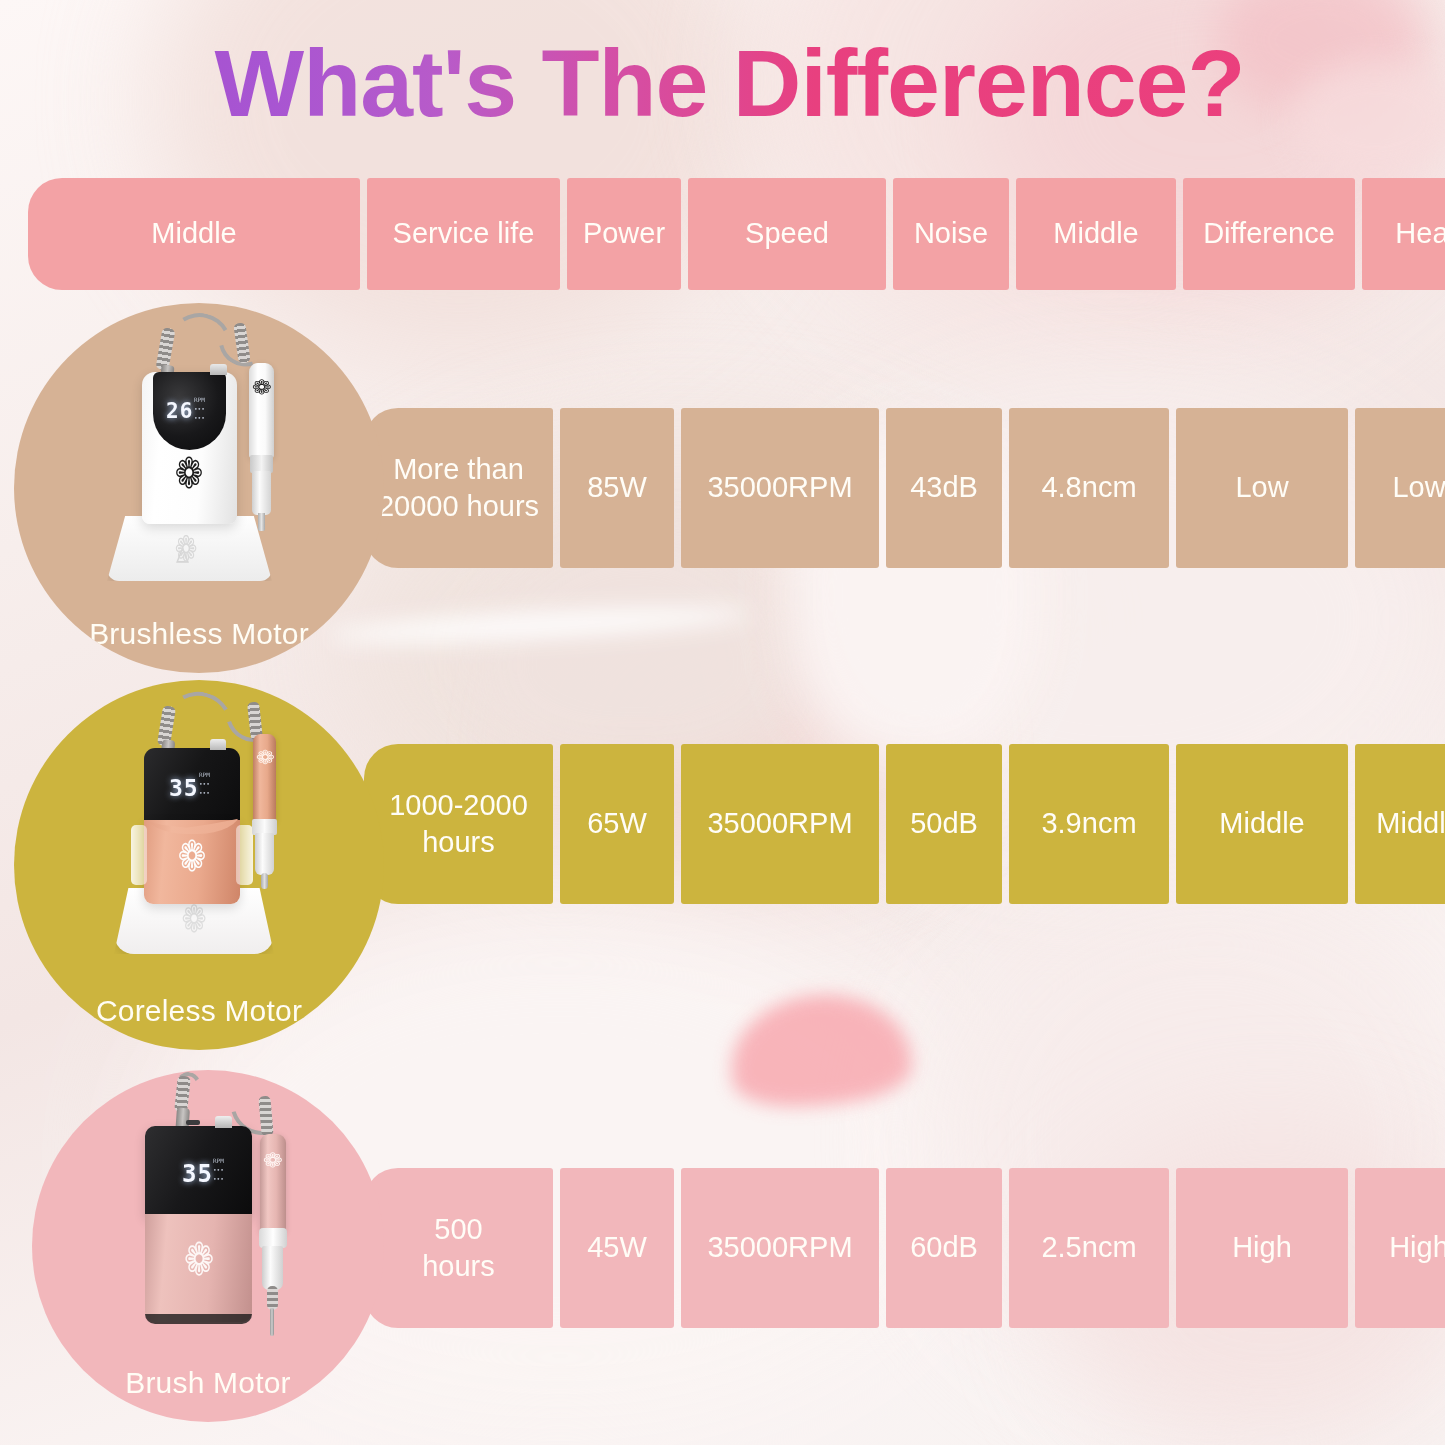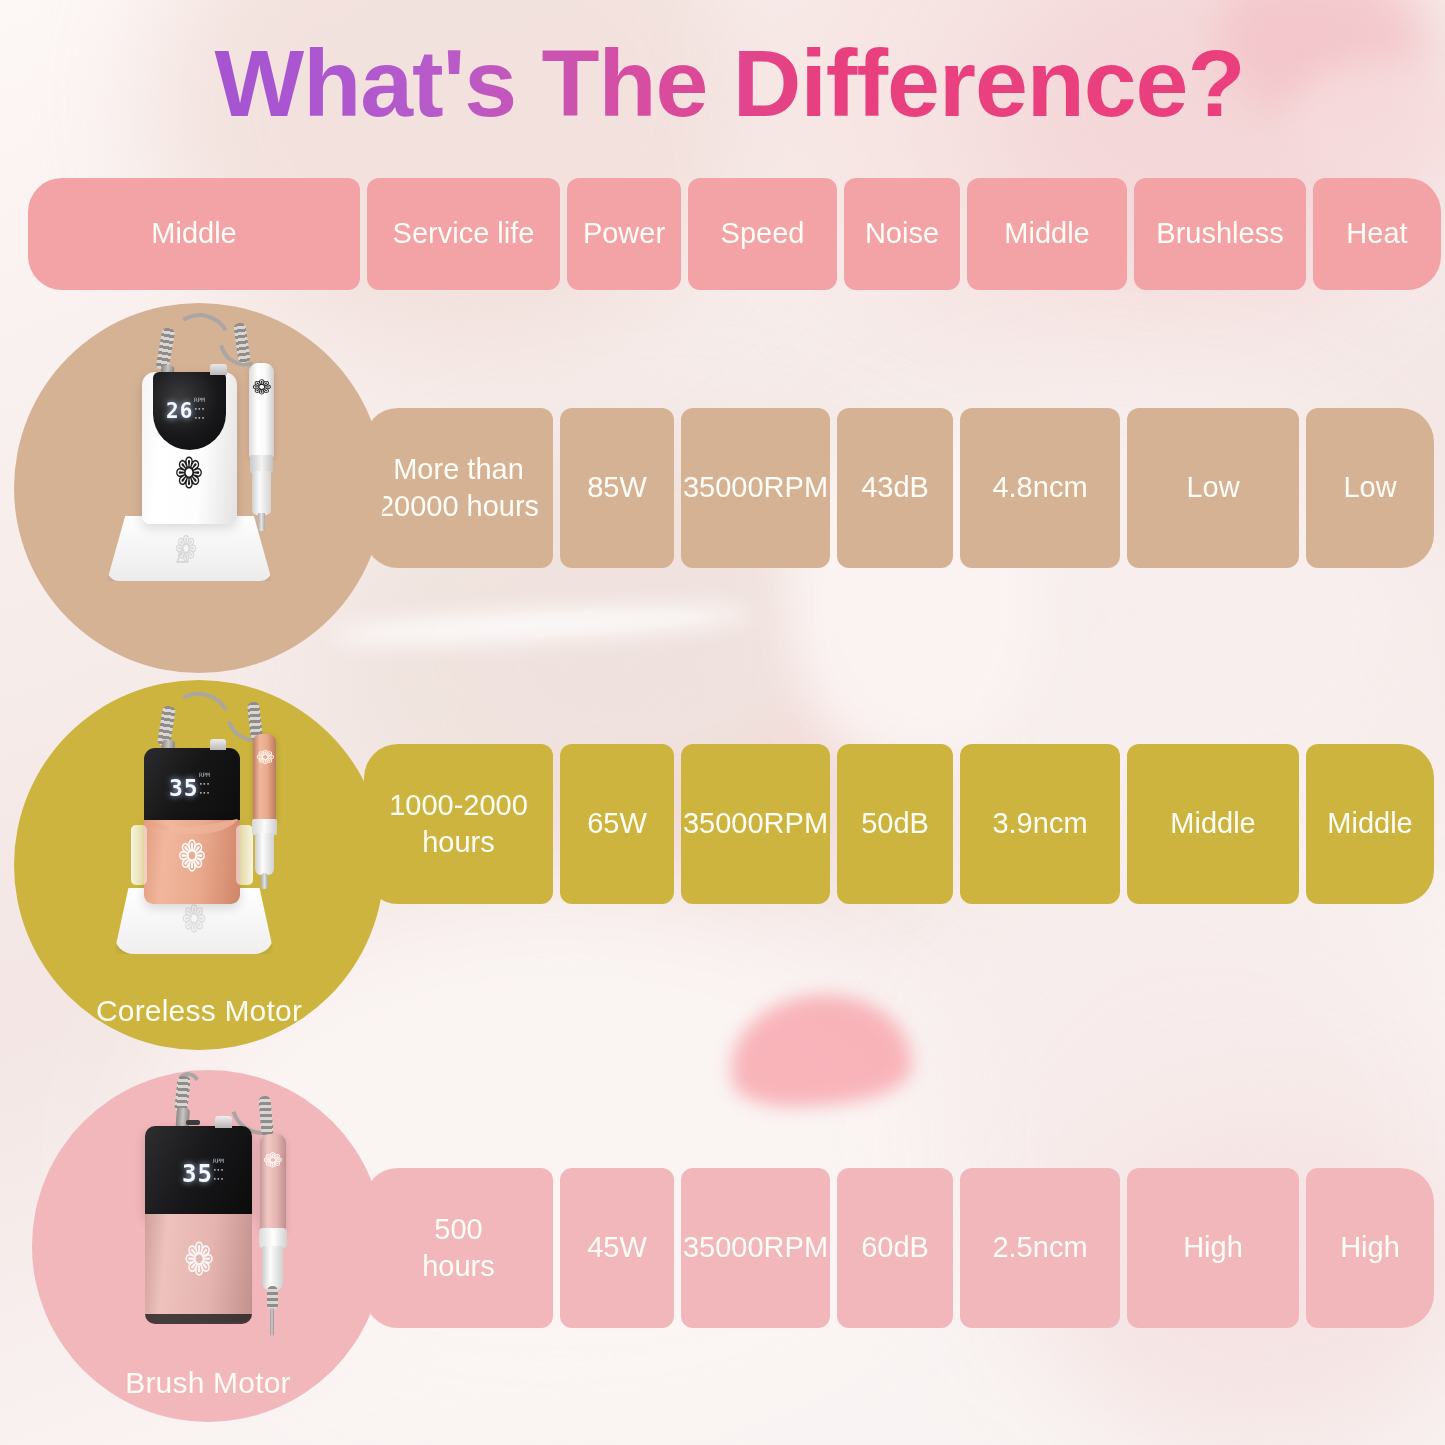--- a/index.html
+++ b/index.html
@@ -134,21 +134,21 @@
     display: flex;
     gap: 7px;
   }
   .cell {
     display: flex;
     align-items: center;
     justify-content: center;
     text-align: center;
     color: #fffdf7;
     line-height: 1.28;
-    border-radius: 12px;
+    border-radius: 3px;
   }
   .cell.rl { border-top-left-radius: 34px; border-bottom-left-radius: 34px; }
   .cell.rr { border-top-right-radius: 34px; border-bottom-right-radius: 34px; }
 
   
   #header-row {
     left: 28px;
     top: 178px;
     height: 112px;
   }
@@ -164,21 +164,21 @@
   #row-2 { left: 364px; top: 744px; height: 160px; }
   #row-3 { left: 364px; top: 1168px; height: 160px; }
   #row-1 .cell { background: #d6b295; }
   #row-2 .cell { background: #ccb43e; }
   #row-3 .cell { background: #f2b7bb; }
 
   
   .c-product   { width: 332px; }
   .c-service   { width: 193px; }
   .c-power     { width: 114px; }
-  .c-speed     { width: 149px; }
+  .c-speed     { width: 198px; }
   .c-noise     { width: 116px; }
   .c-torque    { width: 160px; }
   .c-vibration { width: 172px; }
   .c-heat      { width: 128px; }
 
   
   .d-service { width: 189px; }
 
   
   .product {
@@ -285,21 +285,21 @@
 
   <h1 id="title">What's The Difference?</h1>
 
   <div class="row" id="header-row">
     <div class="cell rl c-product">Middle</div>
     <div class="cell c-service">Service life</div>
     <div class="cell c-power">Power</div>
     <div class="cell c-speed">Speed</div>
     <div class="cell c-noise">Noise</div>
     <div class="cell c-torque">Middle</div>
-    <div class="cell c-vibration">Brushless</div>
+    <div class="cell c-vibration">Difference</div>
     <div class="cell rr c-heat">Heat</div>
   </div>
 
   <div class="row data-row" id="row-1">
     <div class="cell rl d-service">
       <span>
         <span>More than</span><br>
         <span>20000 hours</span>
       </span>
     </div>
@@ -364,20 +364,21 @@
       <div class="screen-mini" style="left:180px; top:92px;">RPM<br>•••<br>•••</div>
 
       <div class="dv" style="left:153px; top:154px; width:44px; height:34px; color:#1b1b1b; font-size:34px; font-family:'DejaVu Sans',sans-serif; text-align:center; line-height:32px; transform:scaleY(1.25);">❁</div>
 
       <div class="hp" style="left:235px; top:60px; width:25px; height:95px; background:linear-gradient(90deg,#dcdcdc,#ffffff 35%,#fafafa 65%,#cfcfcf); border-radius:9px 9px 3px 3px; box-shadow:0 2px 6px rgba(0,0,0,.12);"></div>
       <div class="hp" style="left:236px; top:152px; width:23px; height:18px; background:linear-gradient(90deg,#c9c9c9,#f4f4f4,#c2c2c2); border-radius:2px;"></div>
       <div class="hp" style="left:238px; top:168px; width:19px; height:44px; background:linear-gradient(90deg,#cfcfcf,#fbfbfb 40%,#d4d4d4); border-radius:2px 2px 5px 5px;"></div>
       <div class="hp" style="left:244px; top:210px; width:7px; height:18px; background:linear-gradient(90deg,#b0b0b0,#e4e4e4,#a8a8a8); border-radius:0 0 2px 2px;"></div>
       <div class="dv" style="left:239px; top:72px; color:#1d1d1d; font-size:20px; font-family:'DejaVu Sans',sans-serif; transform:rotate(90deg) scaleY(1.2);">❁</div>
     </div>
+    <div class="product-label">Brushless Motor</div>
   </div>
 
   <div class="product" id="product-2">
     <div class="device">
 
       <div class="cord" style="left:152px; top:12px; width:66px; height:62px; transform:rotate(16deg);"></div>
       <div class="coil" style="left:146px; top:26px; width:13px; height:40px; transform:rotate(9deg);"></div>
       <div class="plug" style="left:147px; top:60px; width:13px; height:26px; transform:rotate(6deg);"></div>
       <div class="cord" style="left:212px; top:6px; width:56px; height:56px; transform:rotate(-152deg);"></div>
       <div class="coil" style="left:235px; top:22px; width:12px; height:38px; transform:rotate(-6deg);"></div>

